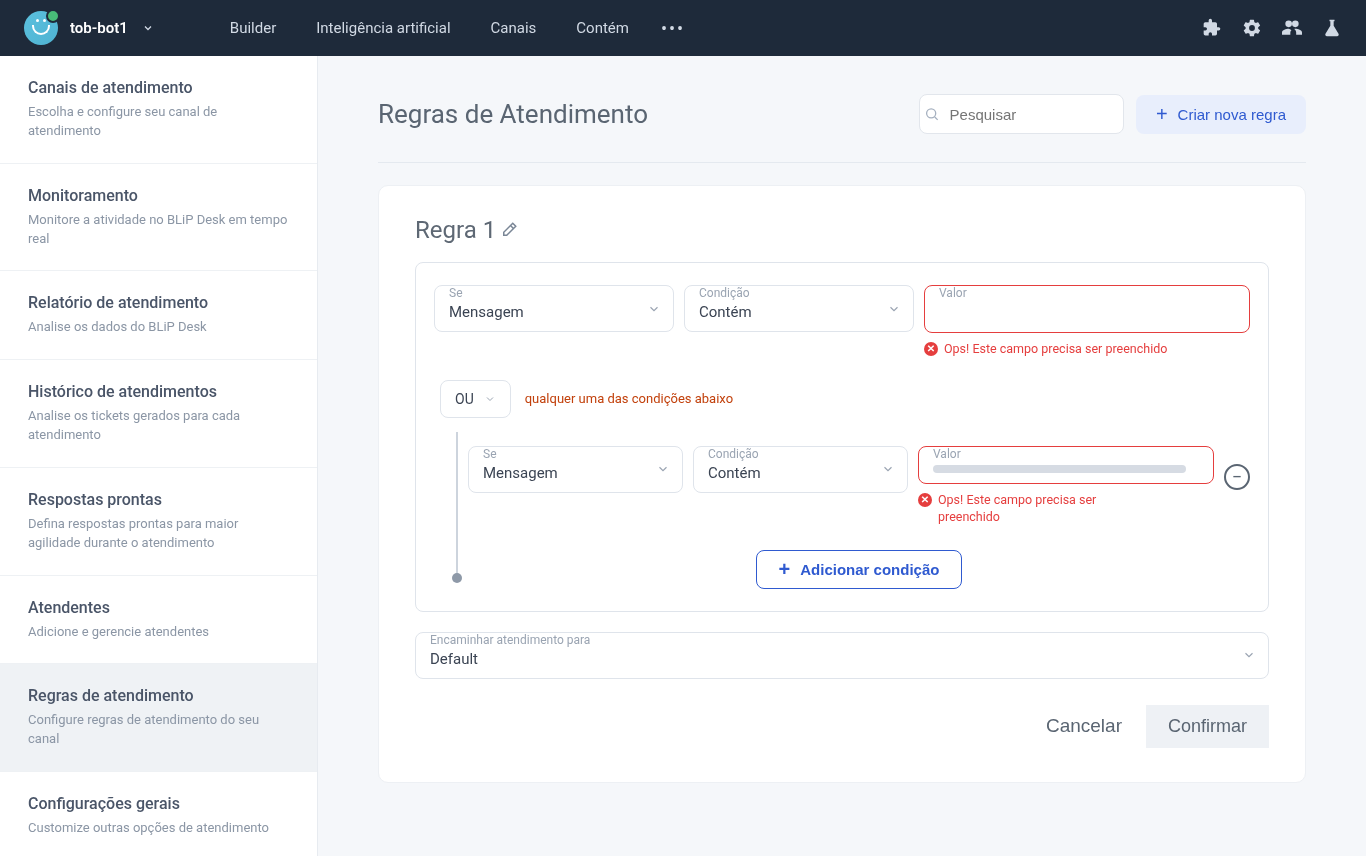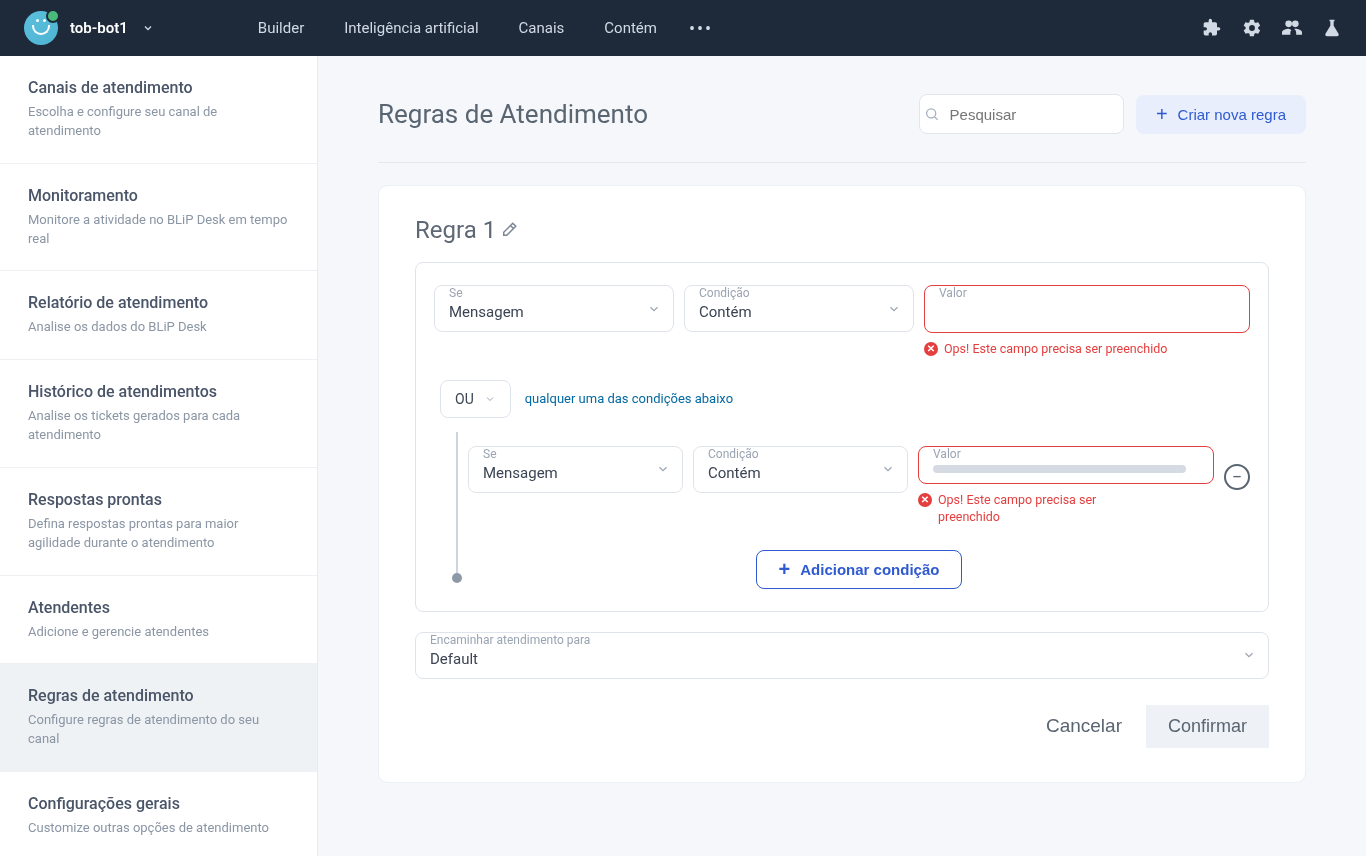--- a/index.html
+++ b/index.html
@@ -58,21 +58,21 @@
   .bot-face::before,.bot-face::after{
     content:"";position:absolute;top:-6px;width:3px;height:3px;background:#fff;border-radius:50%;
   }
   .bot-face::before{left:2px;}
   .bot-face::after{right:2px;}
   .bot-name { font-weight:600; font-size:15px; color:#fff; }
   .topnav-chevron { margin-left:2px; }
   .topnav-links {
     display:flex;
     gap:40px;
-    margin-left:104px;
+    margin-left:76px;
     flex:0 0 auto;
   }
   .topnav-links a {
     color:#d1d9e4;
     text-decoration:none;
     font-size:15px;
     cursor:pointer;
   }
   .topnav-more{
     margin-left:32px;
@@ -282,21 +282,21 @@
     border-radius:8px;
     padding:10px 14px;
     display:flex;
     align-items:center;
     gap:10px;
     font-size:14px;
     color:#3b4453;
     cursor:pointer;
   }
   .or-pill svg{width:12px;height:12px;stroke:#9aa4b2;stroke-width:2;fill:none;}
-  .or-hint{font-size:13px;color:#0369a1;}
+  .or-hint{font-size:13px;color:#c2410c;}
 
   .tree-area{
     display:flex;
     margin-top:14px;
     gap:0;
     align-items:stretch;
   }
   .tree-line{
     width:34px;
     position:relative;

